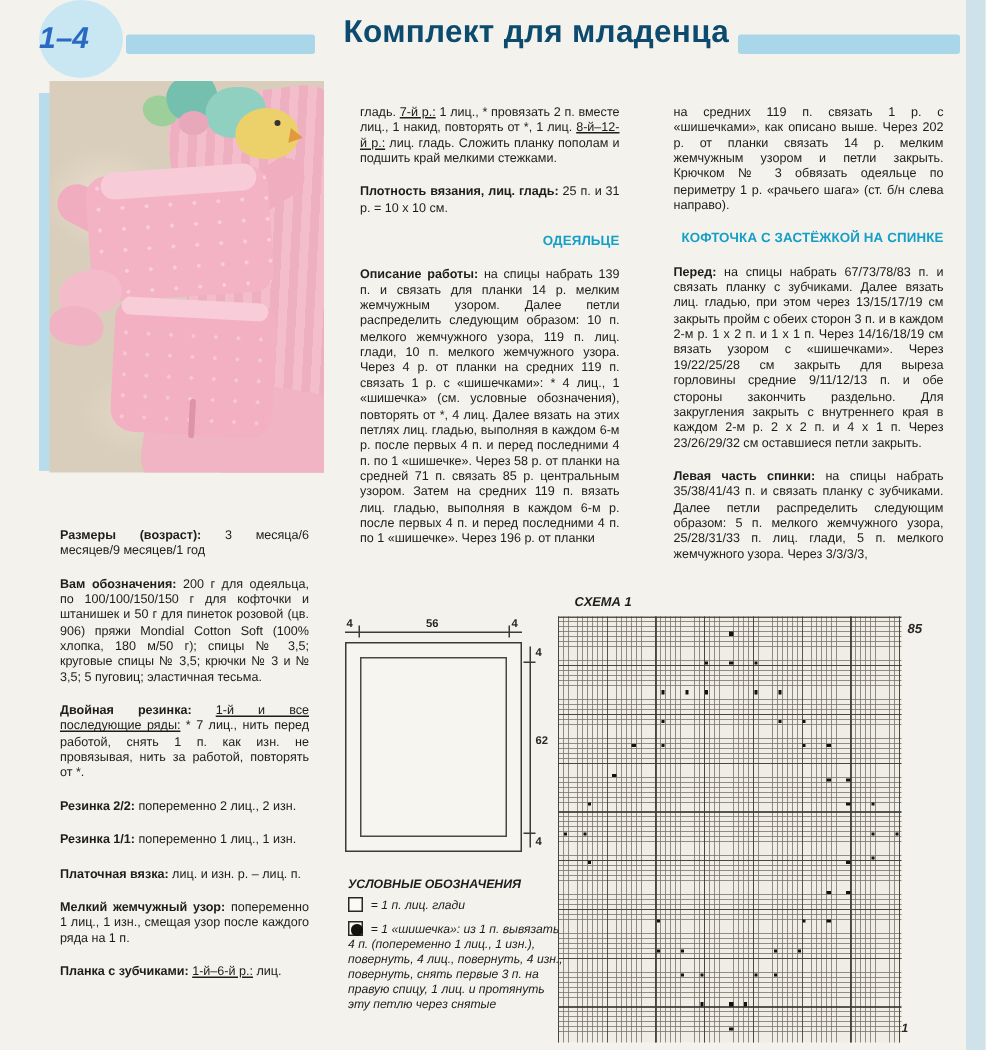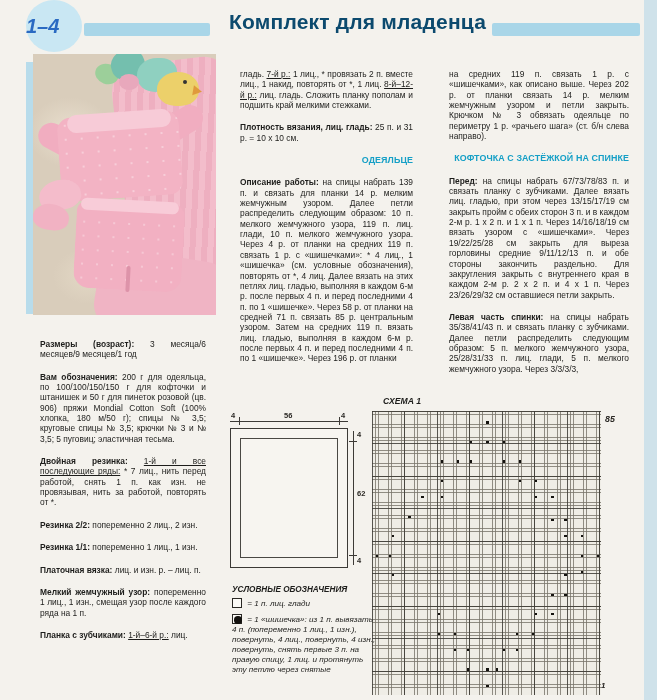--- a/index.html
+++ b/index.html
@@ -47,21 +47,21 @@
 
   
   .col { position:absolute; color:#1d1d1b; }
   .col p { margin:12px; font-size:8.4px; line-height:10.35px; text-align:justify; }
   .col p.gap { margin-top:9px; }
   .col p.colhead { color:#149fc6; font-weight:bold; font-size:8.9px; text-align:right; letter-spacing:.1px; }
   .b { font-weight:bold; }
   .u { text-decoration:underline; }
   #col-middle { left:228px; top:57px; width:197px; }
   #col-right  { left:437px; top:57px; width:204px; }
-  #col-left   { left:28px;  top:327px; width:190px; }
+  #col-left   { left:28px;  top:339px; width:190px; }
 
   
   .schematic { position:absolute; }
   .rect-outer { left:230px; top:428px; width:118px; height:140px; border:1.6px solid #3c3a36; background:#f7f5f0; }
   .rect-inner { left:240px; top:438px; width:98px; height:120px; border:1.4px solid #4a4843; }
   .dim { position:absolute; background:#3c3a36; }
   .dim-h { left:230px; top:421px; width:118px; height:1px; }
   .dim-v { left:353px; top:431px; width:1px; height:134px; }
   .tick { position:absolute; background:#3c3a36; }
   .dim-label { position:absolute; font-size:7.5px; font-weight:bold; color:#2a2824; }

